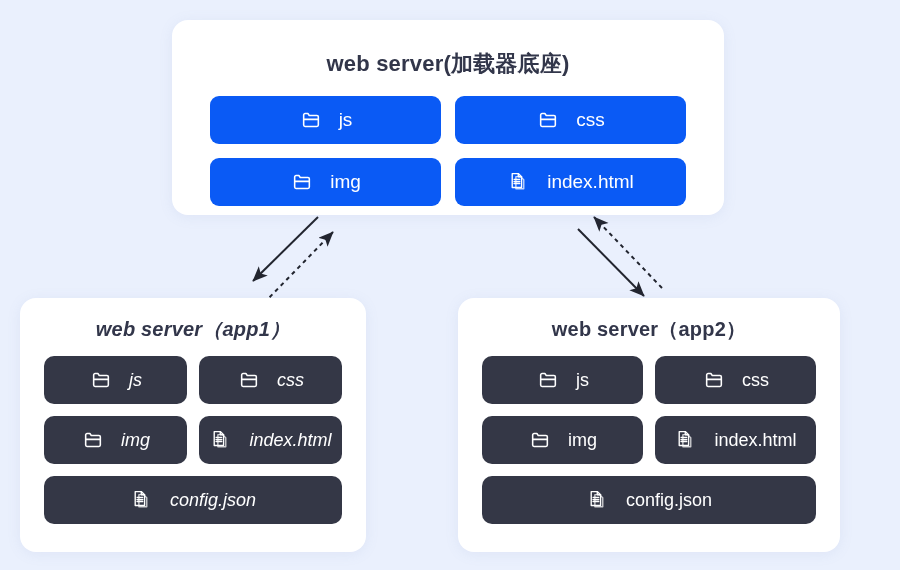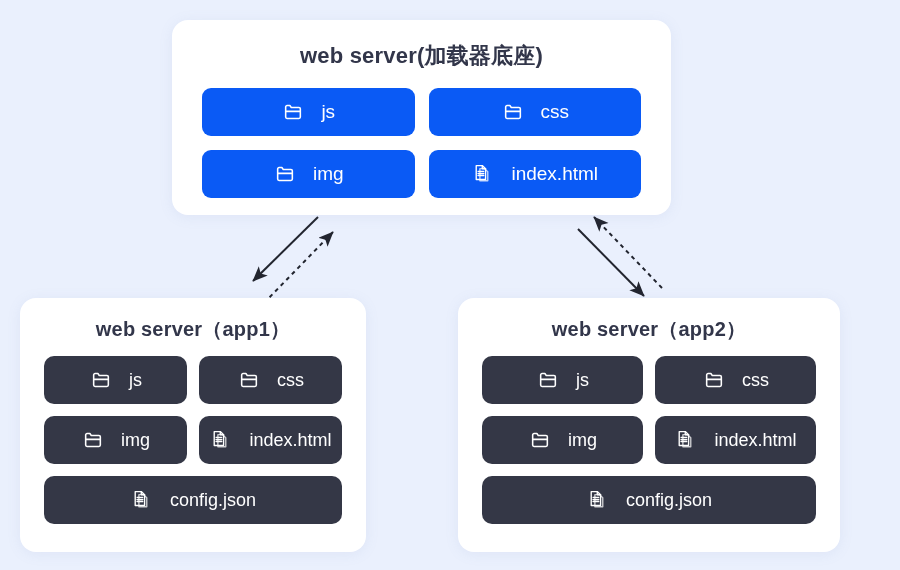--- a/index.html
+++ b/index.html
@@ -24,29 +24,30 @@
   .card {
     position: absolute;
     background: #ffffff;
     border-radius: 16px;
     box-sizing: border-box;
     box-shadow: 0 2px 14px rgba(120,140,190,0.10);
   }
   .card-top {
     left: 172px;
     top: 20px;
-    width: 499px;
+    width: 552px;
     height: 195px;
-    padding: 0;
+    padding: 8px;
   }
   .card-app1 {
     left: 20px;
     top: 298px;
     width: 346px;
     height: 254px;
+    font-style: italic;
   }
   .card-app2 {
     left: 458px;
     top: 298px;
     width: 382px;
     height: 254px;
   }
 
   .card-title {
     text-align: center;

